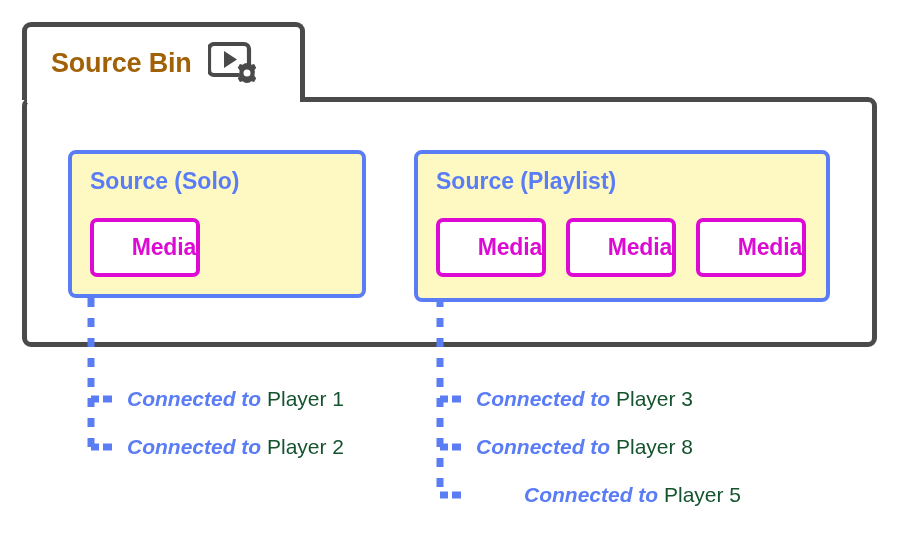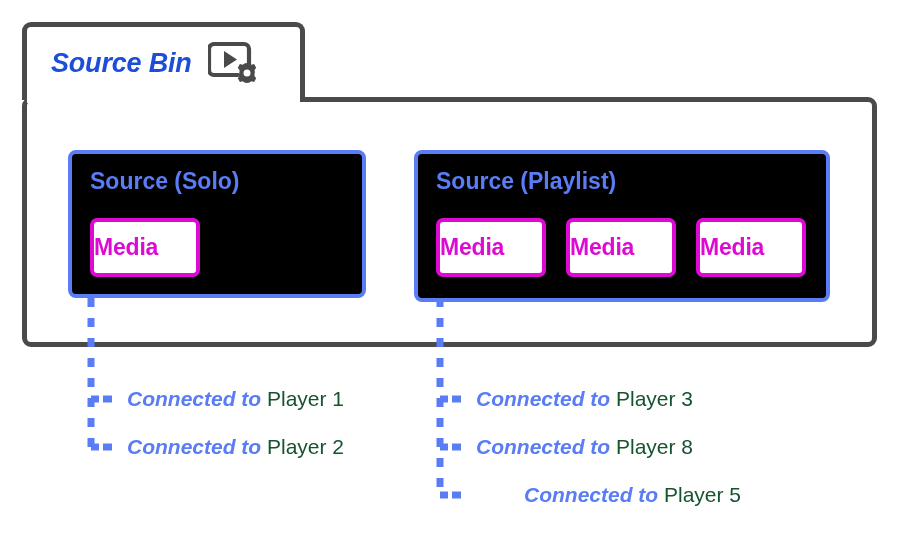--- a/index.html
+++ b/index.html
@@ -37,24 +37,23 @@
     border-radius: 9px 9px 0 0;
     background: #ffffff;
     display: flex;
     align-items: center;
     padding-left: 24px;
     z-index: 4;
   }
   .bin-tab-title {
     font-size: 27px;
     font-weight: bold;
-    color: #1d4ed8;
+    color: #a16207;
     letter-spacing: -0.2px;
     white-space: nowrap;
-    font-style: italic;
   }
   .bin-icon {
     margin-left: 16px;
     width: 54px;
     height: 48px;
     display: block;
   }
 
   
   .bin-body {
@@ -79,21 +78,21 @@
     background: #ffffff;
     z-index: 3;
   }
 
   
   .source-box {
     position: absolute;
     box-sizing: border-box;
     border: 4px solid #5a7cf5;
     border-radius: 8px;
-    background: #000000;
+    background: #fef9c3;
     z-index: 5;
   }
   #source-solo {
     left: 68px;
     top: 150px;
     width: 298px;
     height: 148px;
   }
   #source-playlist {
     left: 414px;
@@ -119,21 +118,21 @@
   }
   .media-box {
     box-sizing: border-box;
     width: 110px;
     height: 59px;
     border: 4px solid #dd0ad4;
     border-radius: 7px;
     background: #ffffff;
     display: flex;
     align-items: center;
-    justify-content: flex-start;
+    justify-content: flex-end;
   }
   .media-label {
     font-size: 23px;
     font-weight: bold;
     color: #dd0ad4;
     letter-spacing: -0.2px;
   }
 
   
   #connectors {

